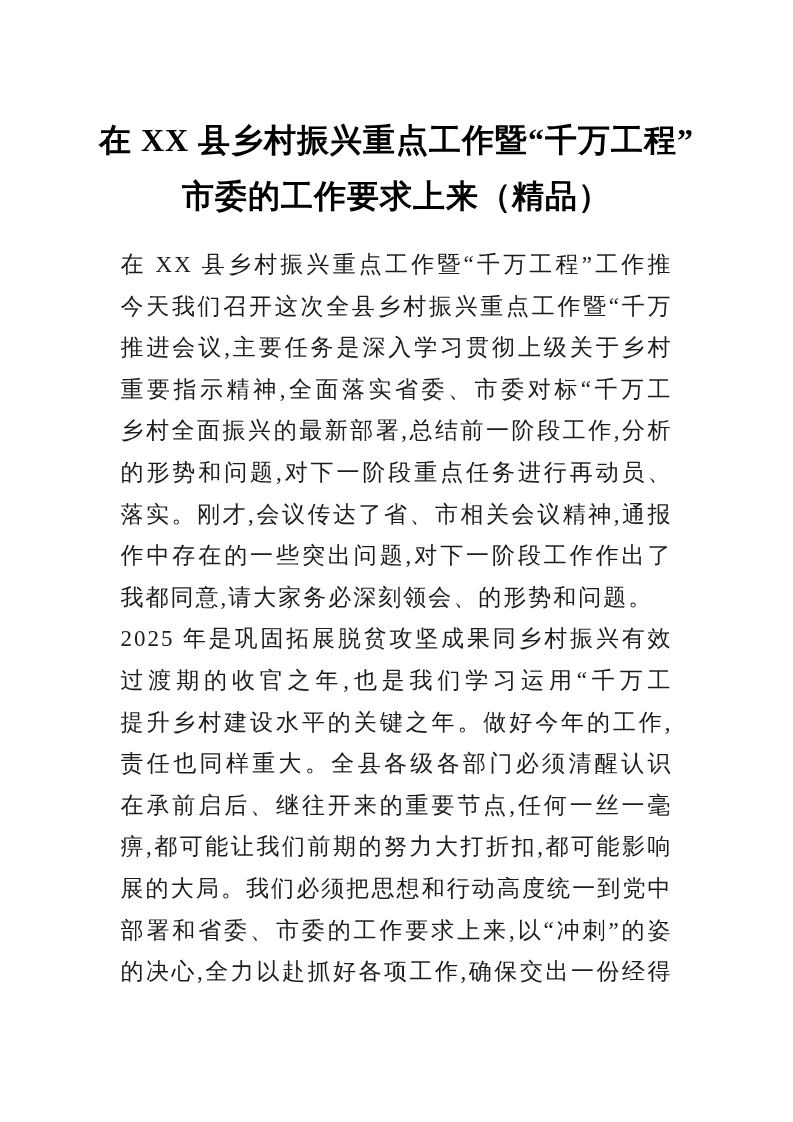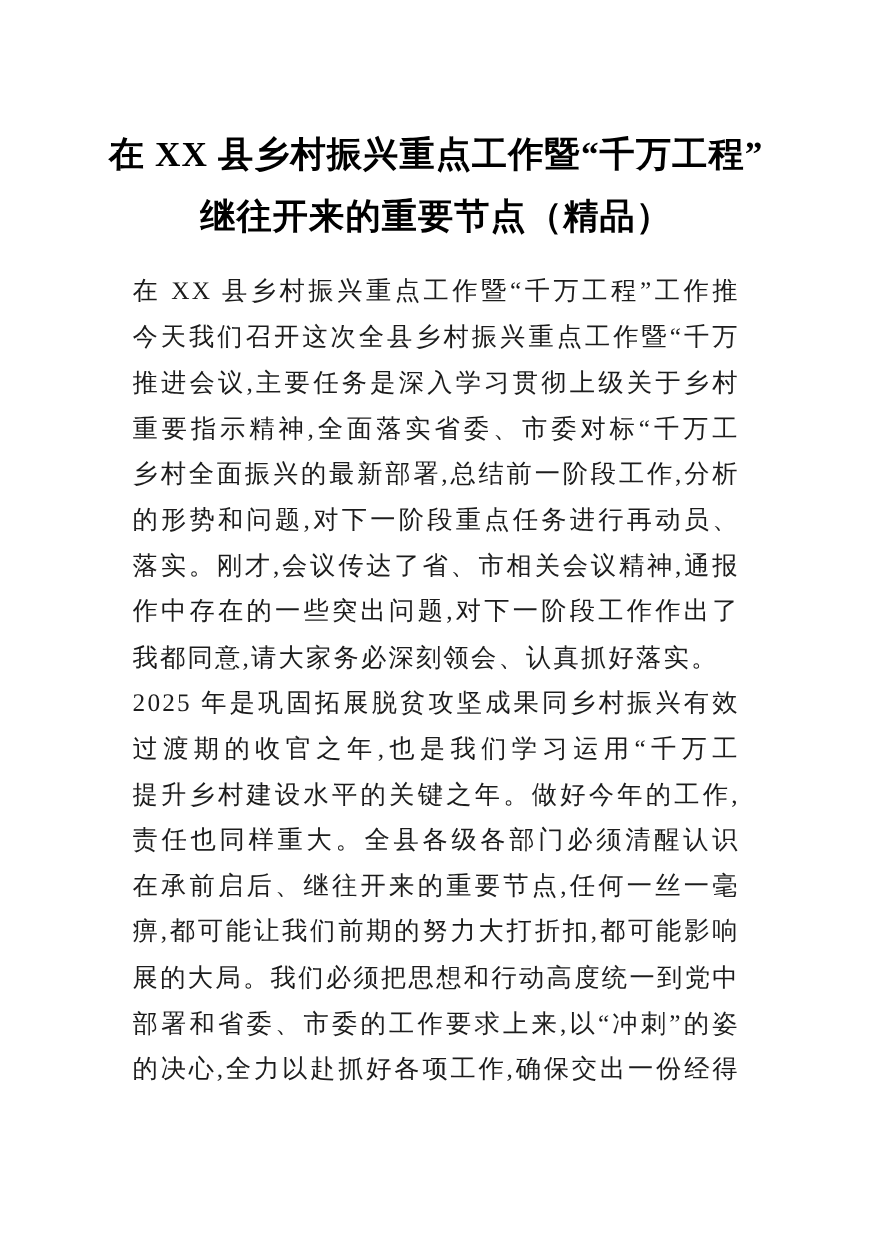--- a/index.html
+++ b/index.html
@@ -56,34 +56,34 @@
     text-align-last: left;
   }
 </style>
 </head>
 <body>
 
 <div class="page">
 
   <div class="title-block">
     <div class="title-line">在 XX 县乡村振兴重点工作暨“千万工程”</div>
-    <div class="title-line">继往开来的重要节点（精品）</div>
+    <div class="title-line">市委的工作要求上来（精品）</div>
   </div>
 
   <div class="body-block">
 
   <div class="text-line stretch">在 XX 县乡村振兴重点工作暨“千万工程”工作推进会议上的</div>
       <div class="text-line stretch">今天我们召开这次全县乡村振兴重点工作暨“千万工程”工作</div>
       <div class="text-line stretch">推进会议,主要任务是深入学习贯彻上级关于乡村振兴系列</div>
       <div class="text-line stretch">重要指示精神,全面落实省委、市委对标“千万工程”经验推进</div>
       <div class="text-line stretch">乡村全面振兴的最新部署,总结前一阶段工作,分析当前面临</div>
       <div class="text-line stretch">的形势和问题,对下一阶段重点任务进行再动员、再部署、再</div>
       <div class="text-line stretch">落实。刚才,会议传达了省、市相关会议精神,通报了我们工</div>
       <div class="text-line stretch">作中存在的一些突出问题,对下一阶段工作作出了具体安排,</div>
-      <div class="text-line plain">我都同意,请大家务必深刻领会、认真抓好落实。</div>
+      <div class="text-line plain">我都同意,请大家务必深刻领会、的形势和问题。</div>
       <div class="text-line stretch">2025 年是巩固拓展脱贫攻坚成果同乡村振兴有效衔接五年</div>
       <div class="text-line stretch">过渡期的收官之年,也是我们学习运用“千万工程”经验,全面</div>
       <div class="text-line stretch">提升乡村建设水平的关键之年。做好今年的工作,意义重大,</div>
       <div class="text-line stretch">责任也同样重大。全县各级各部门必须清醒认识到,我们正处</div>
       <div class="text-line stretch">在承前启后、继往开来的重要节点,任何一丝一毫的松懈和麻</div>
       <div class="text-line stretch">痹,都可能让我们前期的努力大打折扣,都可能影响到全县发</div>
       <div class="text-line stretch">展的大局。我们必须把思想和行动高度统一到党中央的决策</div>
       <div class="text-line stretch">部署和省委、市委的工作要求上来,以“冲刺”的姿态和“决战”</div>
       <div class="text-line stretch">的决心,全力以赴抓好各项工作,确保交出一份经得起历史和</div>
     </div>

